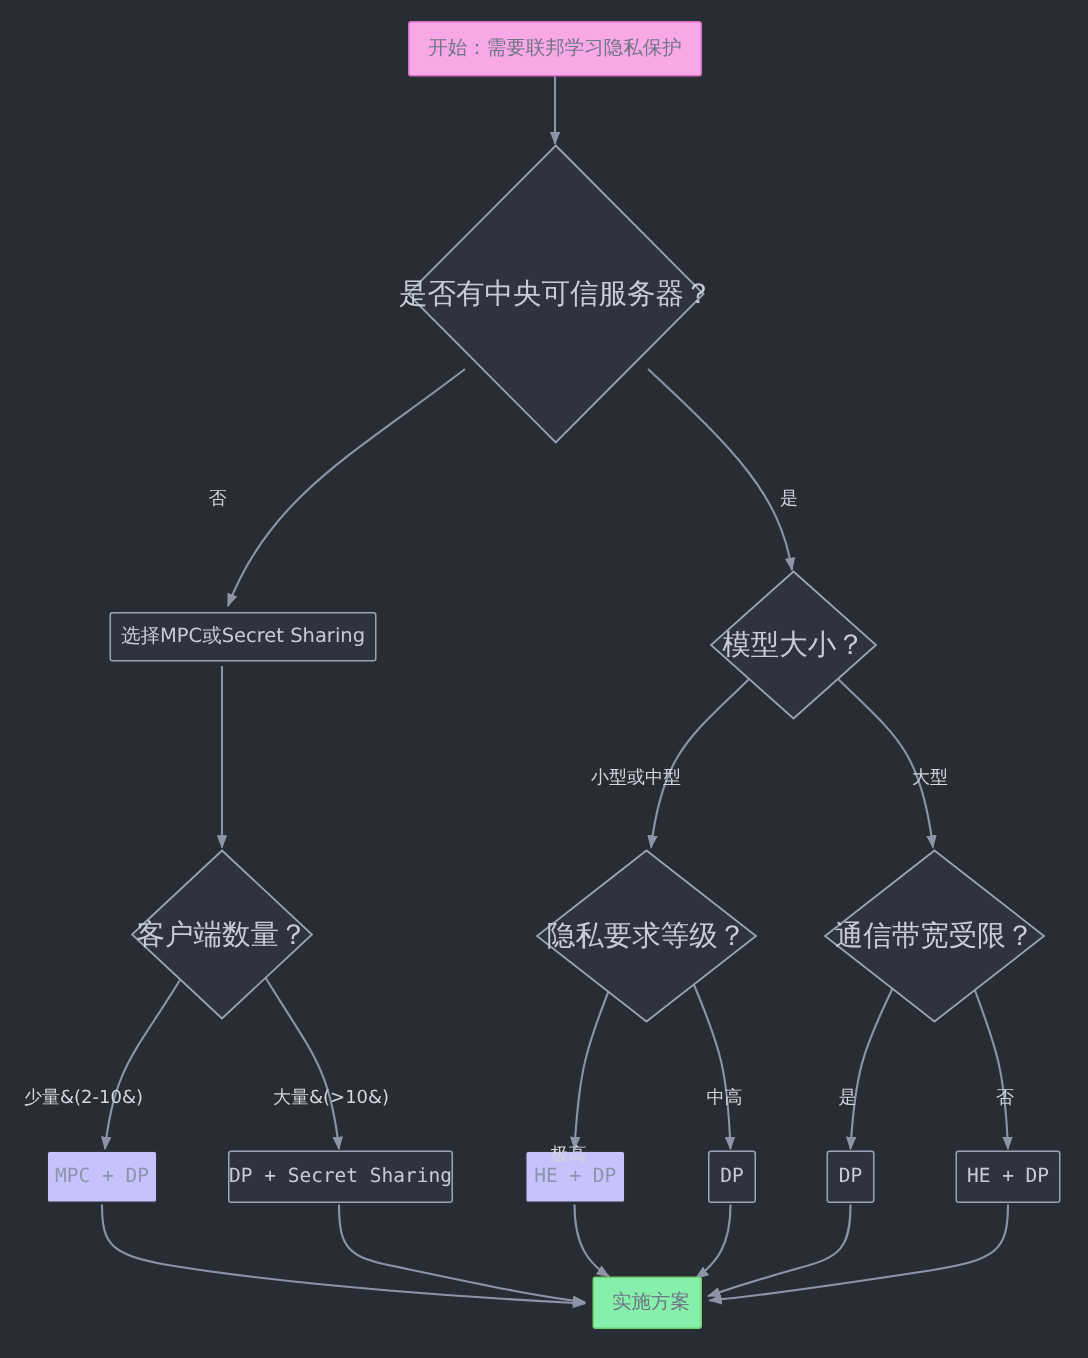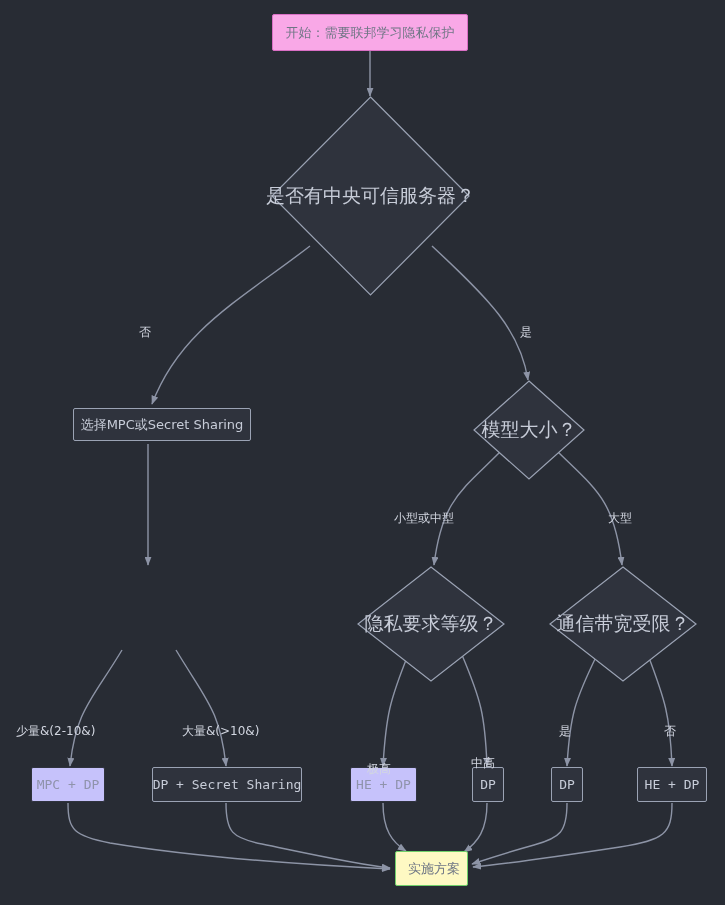--- a/index.html
+++ b/index.html
@@ -56,21 +56,21 @@
   .rect .label {
     display: block;
   }
 
   .rect.start {
     background: #f9a8e7;
     border-color: #d96fc4;
     color: #6f7685;
   }
   .rect.finish {
-    background: #fef9c3;
+    background: #86efac;
     border-color: #6fcf6a;
     color: #6f7685;
     padding-left: 16px;
   }
   .rect.highlight {
     background: #c6c2fb;
     border-color: #2f333d;
     color: #8f93ab;
   }
 
@@ -169,20 +169,26 @@
     <span class="label mono-mixed">选择MPC或Secret Sharing</span>
   </div>
 
   <div class="node diamond" style="left:473px; top:380px; width:112px; height:100px;">
     <svg class="shape" viewBox="0 0 112 100" preserveAspectRatio="none">
       <polygon points="56,1 111,50 56,99 1,50" fill="#2f333d" stroke="#9ba3b4" stroke-width="1.2"></polygon>
     </svg>
     <span class="label">模型大小？</span>
   </div>
 
+  <div class="node diamond" style="left:87px; top:566px; width:122px; height:114px;">
+    <svg class="shape" viewBox="0 0 122 114" preserveAspectRatio="none">
+      <polygon points="61,1 121,57 61,113 1,57" fill="#2f333d" stroke="#9ba3b4" stroke-width="1.2"></polygon>
+    </svg>
+    <span class="label">客户端数量？</span>
+  </div>
 
   <div class="node diamond" style="left:357px; top:566px; width:148px; height:116px;">
     <svg class="shape" viewBox="0 0 148 116" preserveAspectRatio="none">
       <polygon points="74,1 147,58 74,115 1,58" fill="#2f333d" stroke="#9ba3b4" stroke-width="1.2"></polygon>
     </svg>
     <span class="label">隐私要求等级？</span>
   </div>
 
   <div class="node diamond" style="left:549px; top:566px; width:148px; height:116px;">
     <svg class="shape" viewBox="0 0 148 116" preserveAspectRatio="none">
@@ -226,19 +232,19 @@
   <div class="edge-label" style="left:394px; top:510px;text-align:right;">小型或中型</div>
 
   <div class="edge-label" style="left:608px; top:510px;">大型</div>
 
   <div class="edge-label mono-mixed" style="left:16px; top:723px;">少量&amp;(2-10&amp;)</div>
 
   <div class="edge-label mono-mixed" style="left:182px; top:723px;">大量&amp;(&gt;10&amp;)</div>
 
   <div class="edge-label" style="left:367px; top:761px;">极高</div>
 
-  <div class="edge-label" style="left:471px; top:755px;font-family:Liberation Mono, monospace;">中高</div>
+  <div class="edge-label" style="left:471px; top:723px;font-family:Liberation Mono, monospace;">中高</div>
 
   <div class="edge-label" style="left:559px; top:723px;">是</div>
 
   <div class="edge-label" style="left:664px; top:723px;">否</div>
 
 </div>
 
 </body></html>

